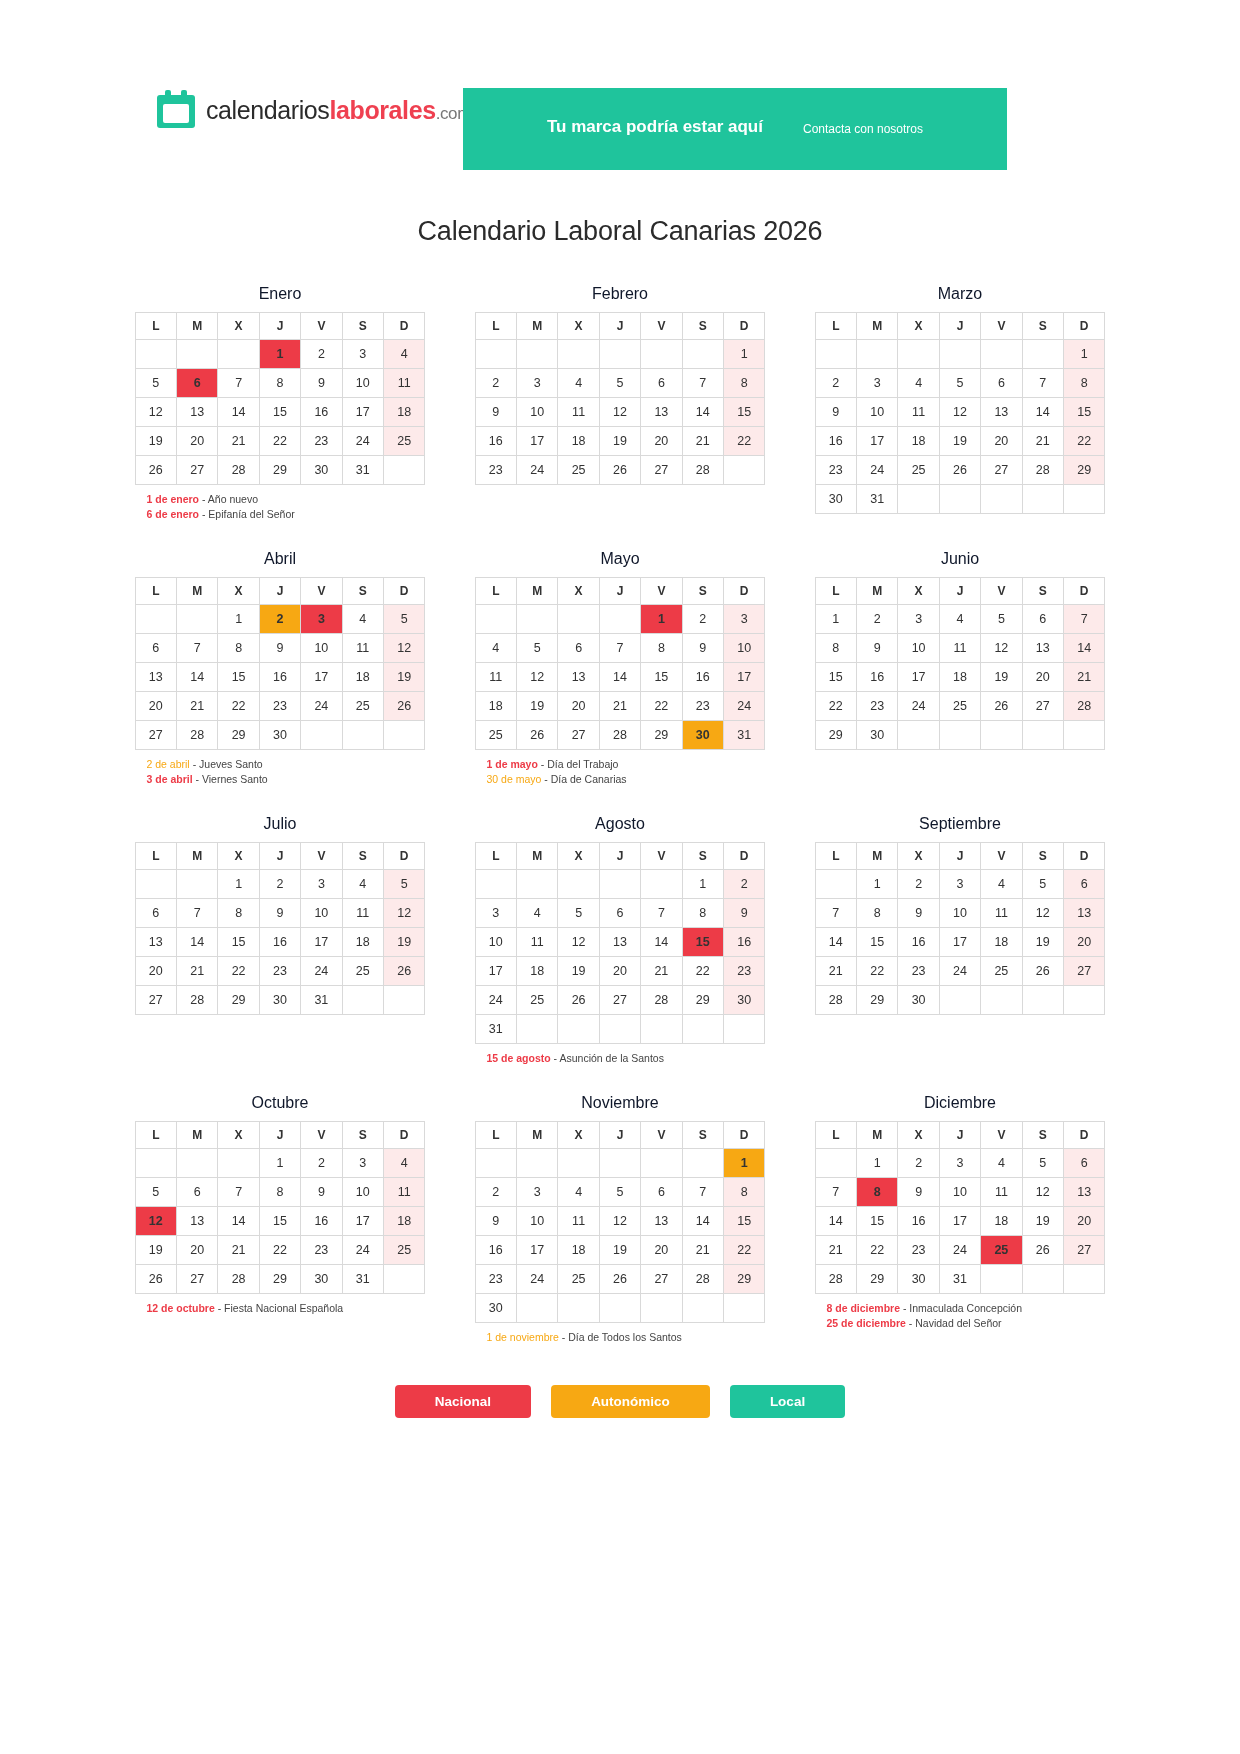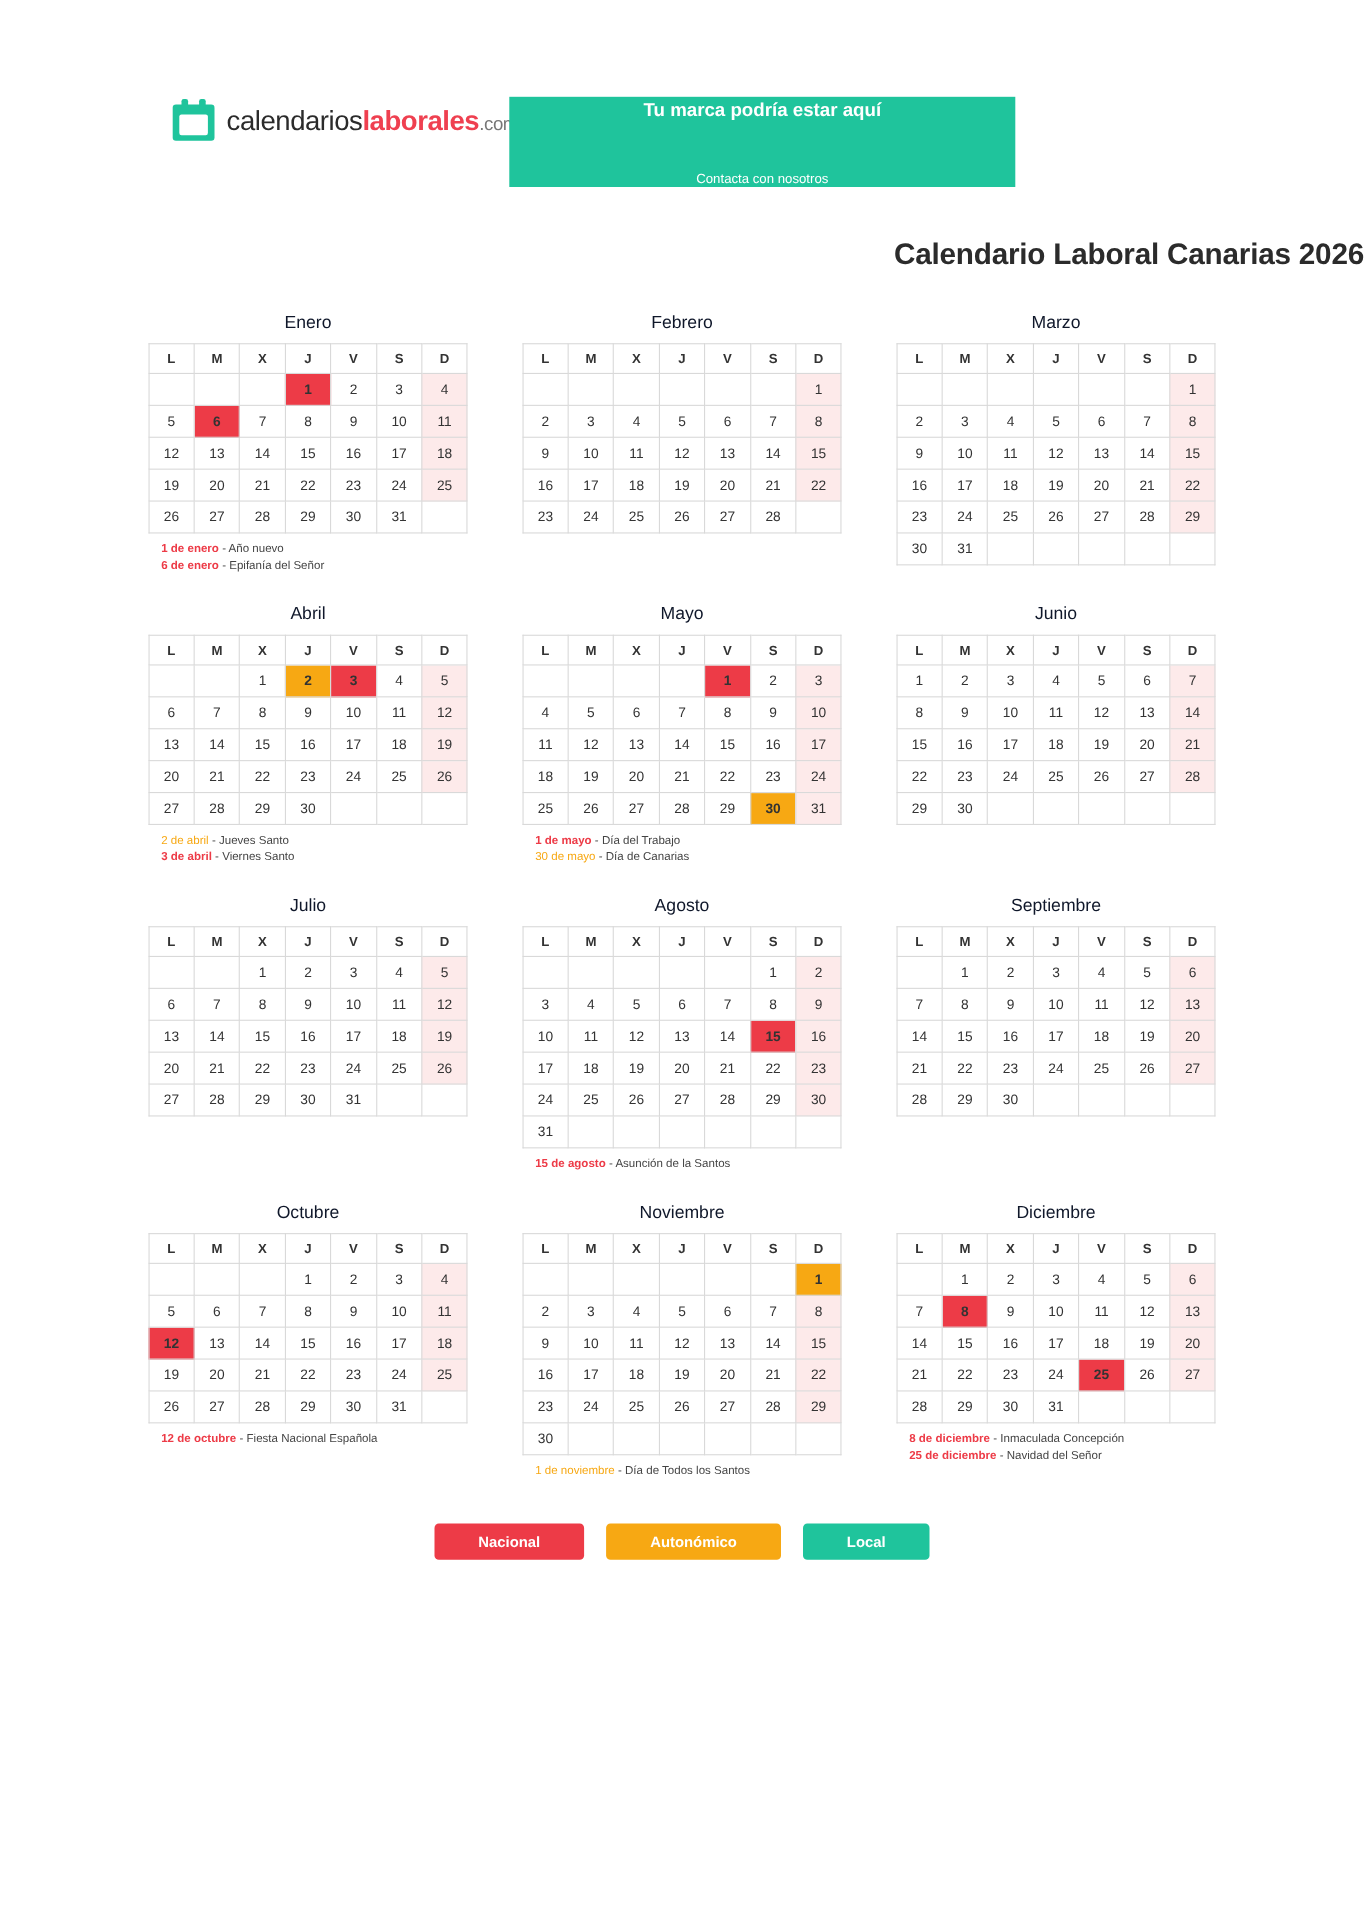--- a/index.html
+++ b/index.html
@@ -46,46 +46,46 @@
   .logo-text {
     font-size: 25px;
     letter-spacing: -0.4px;
     white-space: nowrap;
   }
   .logo-text .t1 { color: #2b2b2b; font-weight: 400; }
   .logo-text .t2 { color: #ef4050; font-weight: 700; }
   .logo-text .t3 { color: #777; font-size: 17px; font-weight: 400; }
   .banner {
     margin-left: 0;
-    width: 460px;
+    width: 544px;
     height: 82px;
     background: #1fc49c;
     color: #fff;
     display: flex;
-    flex-direction: column;
+    flex-direction: row;
     align-items: center;
     justify-content: center;
     position: absolute;
     left: 463px;
     top: 88px;
     gap: 40px;
   }
   .banner .b1 {
     font-size: 17px;
     font-weight: 700;
     margin-bottom: 5px;
   }
   .banner .b2 {
     font-size: 12px;
     font-weight: 400;
   }
   .title {
-    text-align: right;
+    text-align: center;
     font-size: 27px;
-    font-weight: 700;
+    font-weight: 400;
     color: #2b2b2b;
     margin-top: 60px;
     letter-spacing: -0.2px;
   }
   .month-name {
     text-align: center;
     font-size: 16px;
     color: #0f172a;
     margin-bottom: 9px;
     font-weight: 400;

